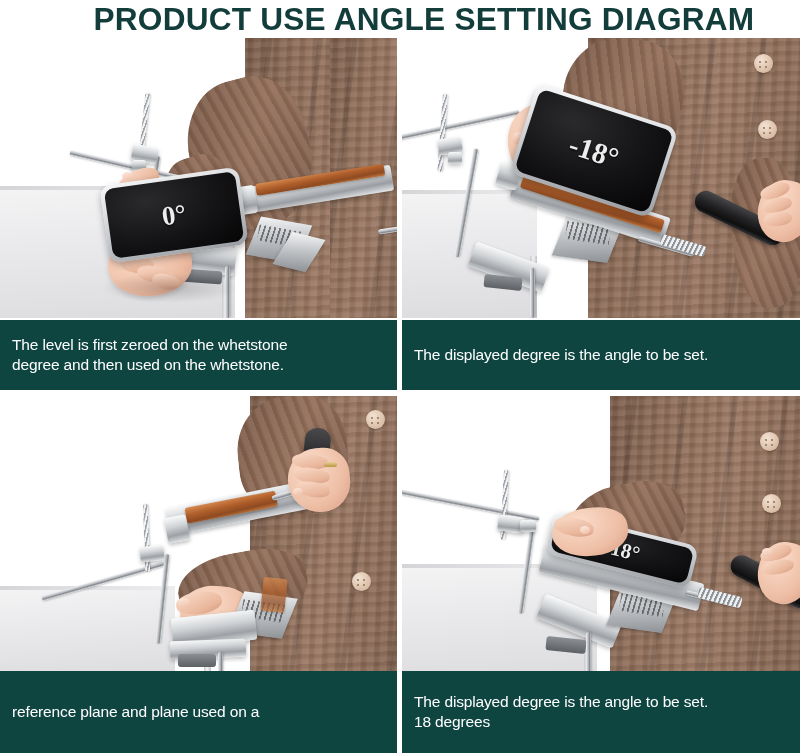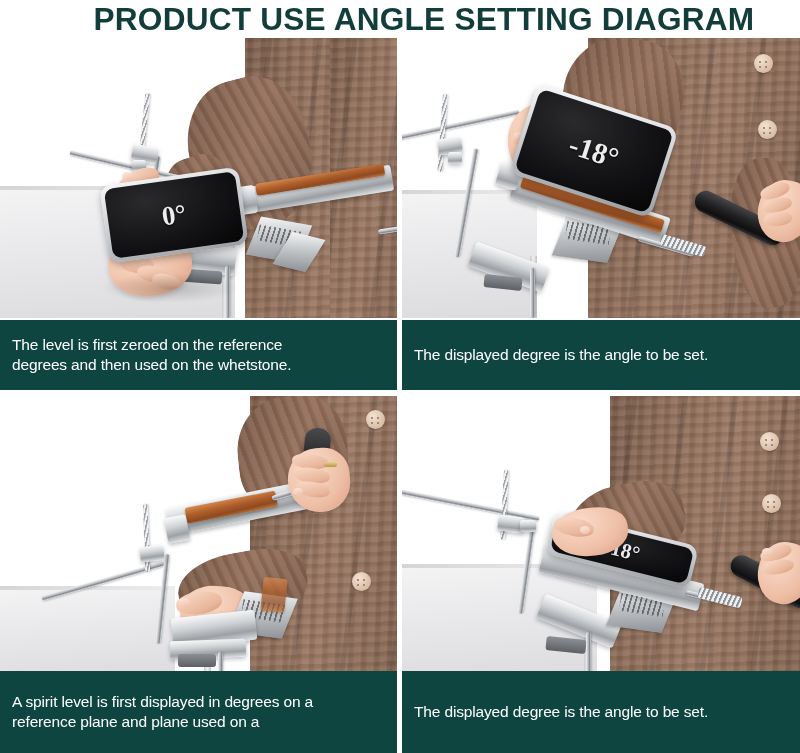--- a/index.html
+++ b/index.html
@@ -276,22 +276,22 @@
       <div class="phone" style="left:104px;top:138px;width:140px;height:78px;transform:rotate(-8deg);">
         <div class="phone-screen">
           <span class="reading" style="font-size:27px;">0°</span>
         </div>
       </div>
 
       <div class="shadow-soft" style="left:100px;top:235px;width:140px;height:30px;"></div>
     </div>
 
     <div class="caption">
-      <span>The level is first zeroed on the reference</span>
-      <span>degrees and then used on the whetstone.</span>
+      <span>The level is first zeroed on the whetstone</span>
+      <span>degree and then used on the whetstone.</span>
     </div>
   </div>
 
   <div class="panel p2 panel-r">
     <div class="photo">
 
       <div class="sweater" style="left:186px;top:0;width:212px;height:280px;"></div>
       <div class="sleeve" style="left:160px;top:0px;width:120px;height:130px;transform:rotate(8deg);"></div>
       <div class="sleeve" style="left:330px;top:120px;width:70px;height:150px;transform:rotate(-6deg);"></div>
       <div class="button" style="left:352px;top:16px;"></div>
@@ -384,21 +384,20 @@
       <div class="jaw" style="left:236px;top:198px;width:54px;height:42px;transform:rotate(8deg) skewX(-14deg);"></div>
       <div class="jaw-teeth" style="left:242px;top:206px;width:42px;height:18px;transform:rotate(8deg);"></div>
       <div class="clamp-body" style="left:172px;top:218px;width:84px;height:30px;transform:rotate(-6deg);"></div>
       <div class="clamp-body" style="left:170px;top:244px;width:76px;height:18px;transform:rotate(-2deg);"></div>
       <div class="clamp-pad" style="left:178px;top:258px;width:38px;height:13px;"></div>
       <div class="rod-v" style="left:218px;top:256px;height:25px;"></div>
       <div class="strop" style="left:262px;top:182px;width:24px;height:34px;transform:rotate(6deg);opacity:0.75;"></div>
     </div>
 
     <div class="caption">
-      <span>A spirit level is first displayed in degrees on a</span>
       <span>reference plane and plane used on a</span>
     </div>
   </div>
 
   <div class="panel p4 panel-r panel-b">
     <div class="photo">
 
       <div class="sweater" style="left:208px;top:0;width:190px;height:281px;"></div>
       <div class="sleeve" style="left:168px;top:88px;width:116px;height:80px;transform:rotate(-12deg);"></div>
       <div class="button" style="left:358px;top:36px;"></div>
@@ -437,16 +436,17 @@
       <div class="finger" style="left:360px;top:164px;width:32px;height:14px;transform:rotate(-10deg);"></div>
       <div class="nail" style="left:360px;top:152px;width:10px;height:8px;"></div>
 
       <div class="hand" style="left:150px;top:112px;width:76px;height:48px;transform:rotate(-6deg);"></div>
       <div class="finger" style="left:152px;top:122px;width:40px;height:18px;transform:rotate(10deg);"></div>
       <div class="nail" style="left:178px;top:130px;width:10px;height:8px;"></div>
     </div>
 
     <div class="caption">
       <span>The displayed degree is the angle to be set.</span>
+      <span>18 degrees</span>
     </div>
   </div>
 
 </div>
 
 </body></html>

